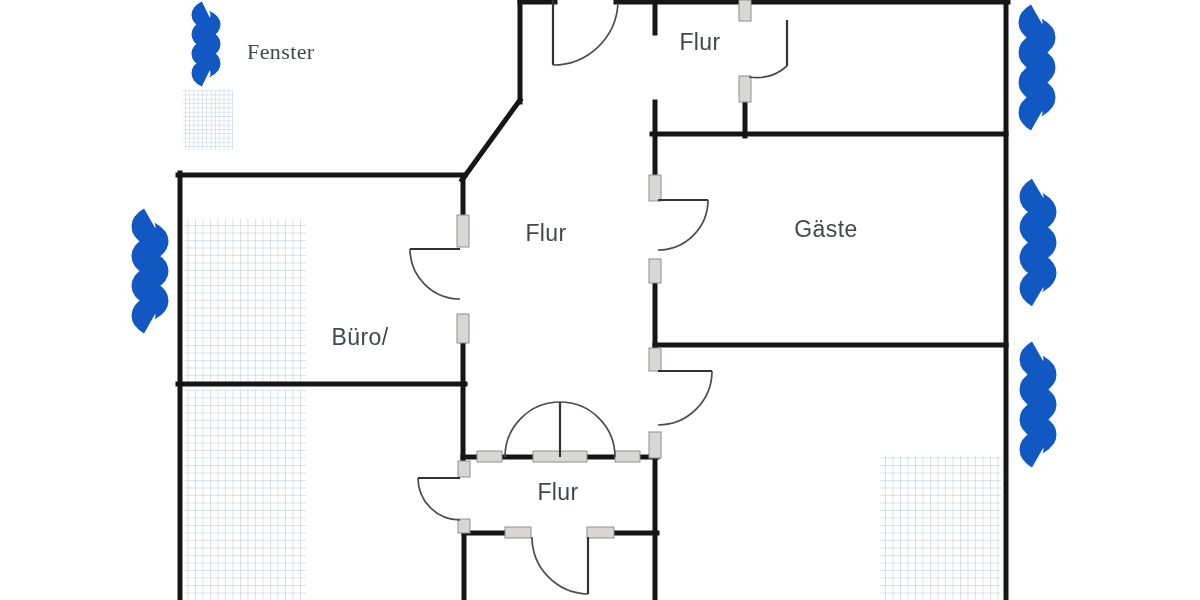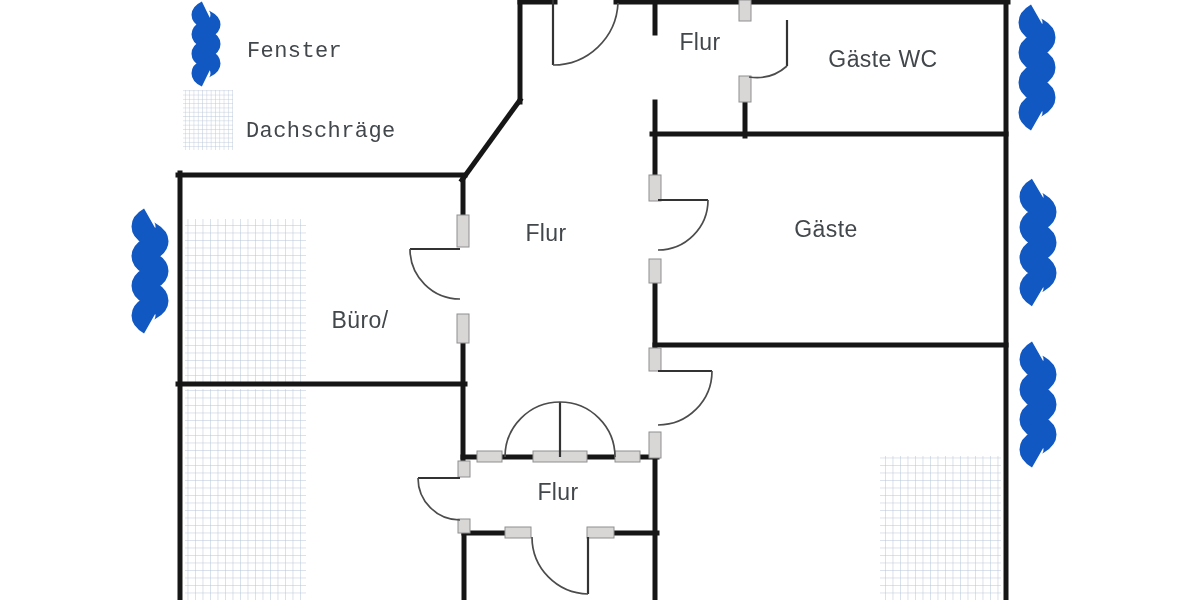--- a/index.html
+++ b/index.html
@@ -8,21 +8,21 @@
     font-family:"Liberation Sans", sans-serif;
   }
   #plan-svg{position:absolute;left:0;top:0;}
   .room-label{
     position:absolute;transform:translateX(-50%);
     font-size:23px;color:#42474b;letter-spacing:.4px;white-space:nowrap;
     font-family:"Liberation Sans", sans-serif;
   }
   .legend-label{
     position:absolute;font-size:22px;color:#42474b;letter-spacing:.4px;white-space:nowrap;
-    font-family:Liberation Mono, monospace;
+    font-family:Liberation Serif, serif;
   }
 </style>
 </head>
 <body>
 
 <div id="stage">
 
   <svg id="plan-svg" width="1200" height="600" viewBox="0 0 1200 600">
     <defs>
       <pattern id="pat-coarse" width="7.5" height="7.5" patternUnits="userSpaceOnUse">
@@ -102,22 +102,20 @@
     <g id="layer-windows">
         <path d="M 206 10 Q 196 14.857142857142858 206 19.714285714285715 T 206 29.428571428571427 T 206 39.14285714285714 T 206 48.857142857142854 T 206 58.57142857142857 T 206 68.28571428571428 T 206 78" fill="none" stroke="#1158c2" stroke-width="19" stroke-linecap="butt"></path>
         <path d="M 150 219 Q 137 226.42857142857142 150 233.85714285714286 T 150 248.71428571428572 T 150 263.57142857142856 T 150 278.42857142857144 T 150 293.2857142857143 T 150 308.1428571428571 T 150 323" fill="none" stroke="#1158c2" stroke-width="24" stroke-linecap="butt"></path>
         <path d="M 1037 15 Q 1024 22.5 1037 30 T 1037 45 T 1037 60 T 1037 75 T 1037 90 T 1037 105 T 1037 120" fill="none" stroke="#1158c2" stroke-width="24" stroke-linecap="butt"></path>
         <path d="M 1038 189 Q 1025 196.64285714285714 1038 204.28571428571428 T 1038 219.57142857142858 T 1038 234.85714285714286 T 1038 250.14285714285714 T 1038 265.42857142857144 T 1038 280.7142857142857 T 1038 296" fill="none" stroke="#1158c2" stroke-width="24" stroke-linecap="butt"></path>
         <path d="M 1038 352 Q 1025 359.5 1038 367 T 1038 382 T 1038 397 T 1038 412 T 1038 427 T 1038 442 T 1038 457" fill="none" stroke="#1158c2" stroke-width="24" stroke-linecap="butt"></path>
       </g>
   </svg>
 
   <div class="room-label" style="left:700px;top:29px">Flur</div>
-  <div class="room-label" style="left:883px;top:46px">Gäste WC</div>
   <div class="room-label" style="left:826px;top:216px">Gäste</div>
   <div class="room-label" style="left:546px;top:220px">Flur</div>
-  <div class="room-label" style="left:360px;top:307px">Büro/</div>
+  <div class="room-label" style="left:360px;top:324px">Büro/</div>
   <div class="room-label" style="left:558px;top:479px">Flur</div>
 
   <div class="legend-label" style="left:247px;top:39px">Fenster</div>
-  <div class="legend-label" style="left:246px;top:119px">Dachschräge</div>
 
 </div>
 
 </body></html>

